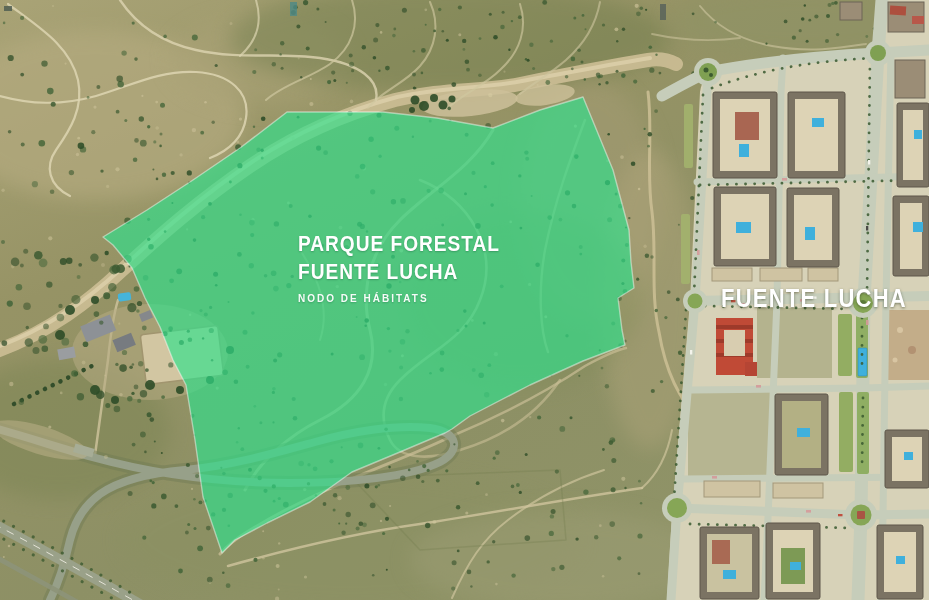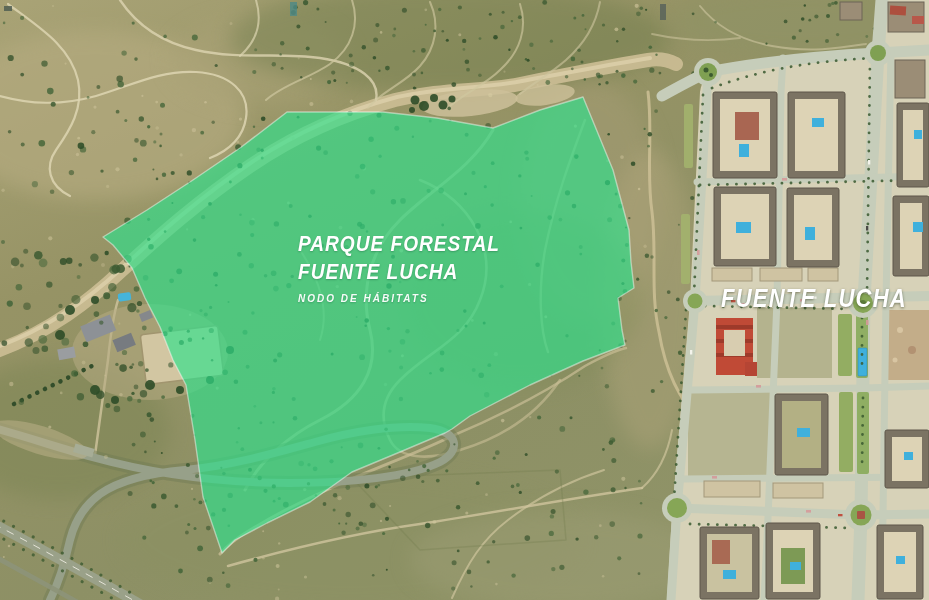--- a/index.html
+++ b/index.html
@@ -1,18 +1,18 @@
 <!DOCTYPE html>
 <html><head>
 <meta charset="utf-8">
 <style>
   html,body{margin:0;padding:0;background:#1d1d1d;}
   .stage{
     position:relative;width:929px;height:600px;overflow:hidden;
-    font-family:"Liberation Sans",sans-serif;background:#8f9066;font-style:italic;
+    font-family:"Liberation Sans",sans-serif;background:#8f9066;
   }
   .stage svg{position:absolute;left:0;top:0;display:block;}
   .park-label{
     position:absolute;left:298px;top:230px;color:#fff;
     transform:scaleX(.87);transform-origin:left top;pointer-events:none;
   }
   .park-label .t{
     font-size:22px;font-weight:700;letter-spacing:1.1px;line-height:28px;
     text-shadow:0 1px 2px rgba(15,80,50,.35);white-space:nowrap;
   }

